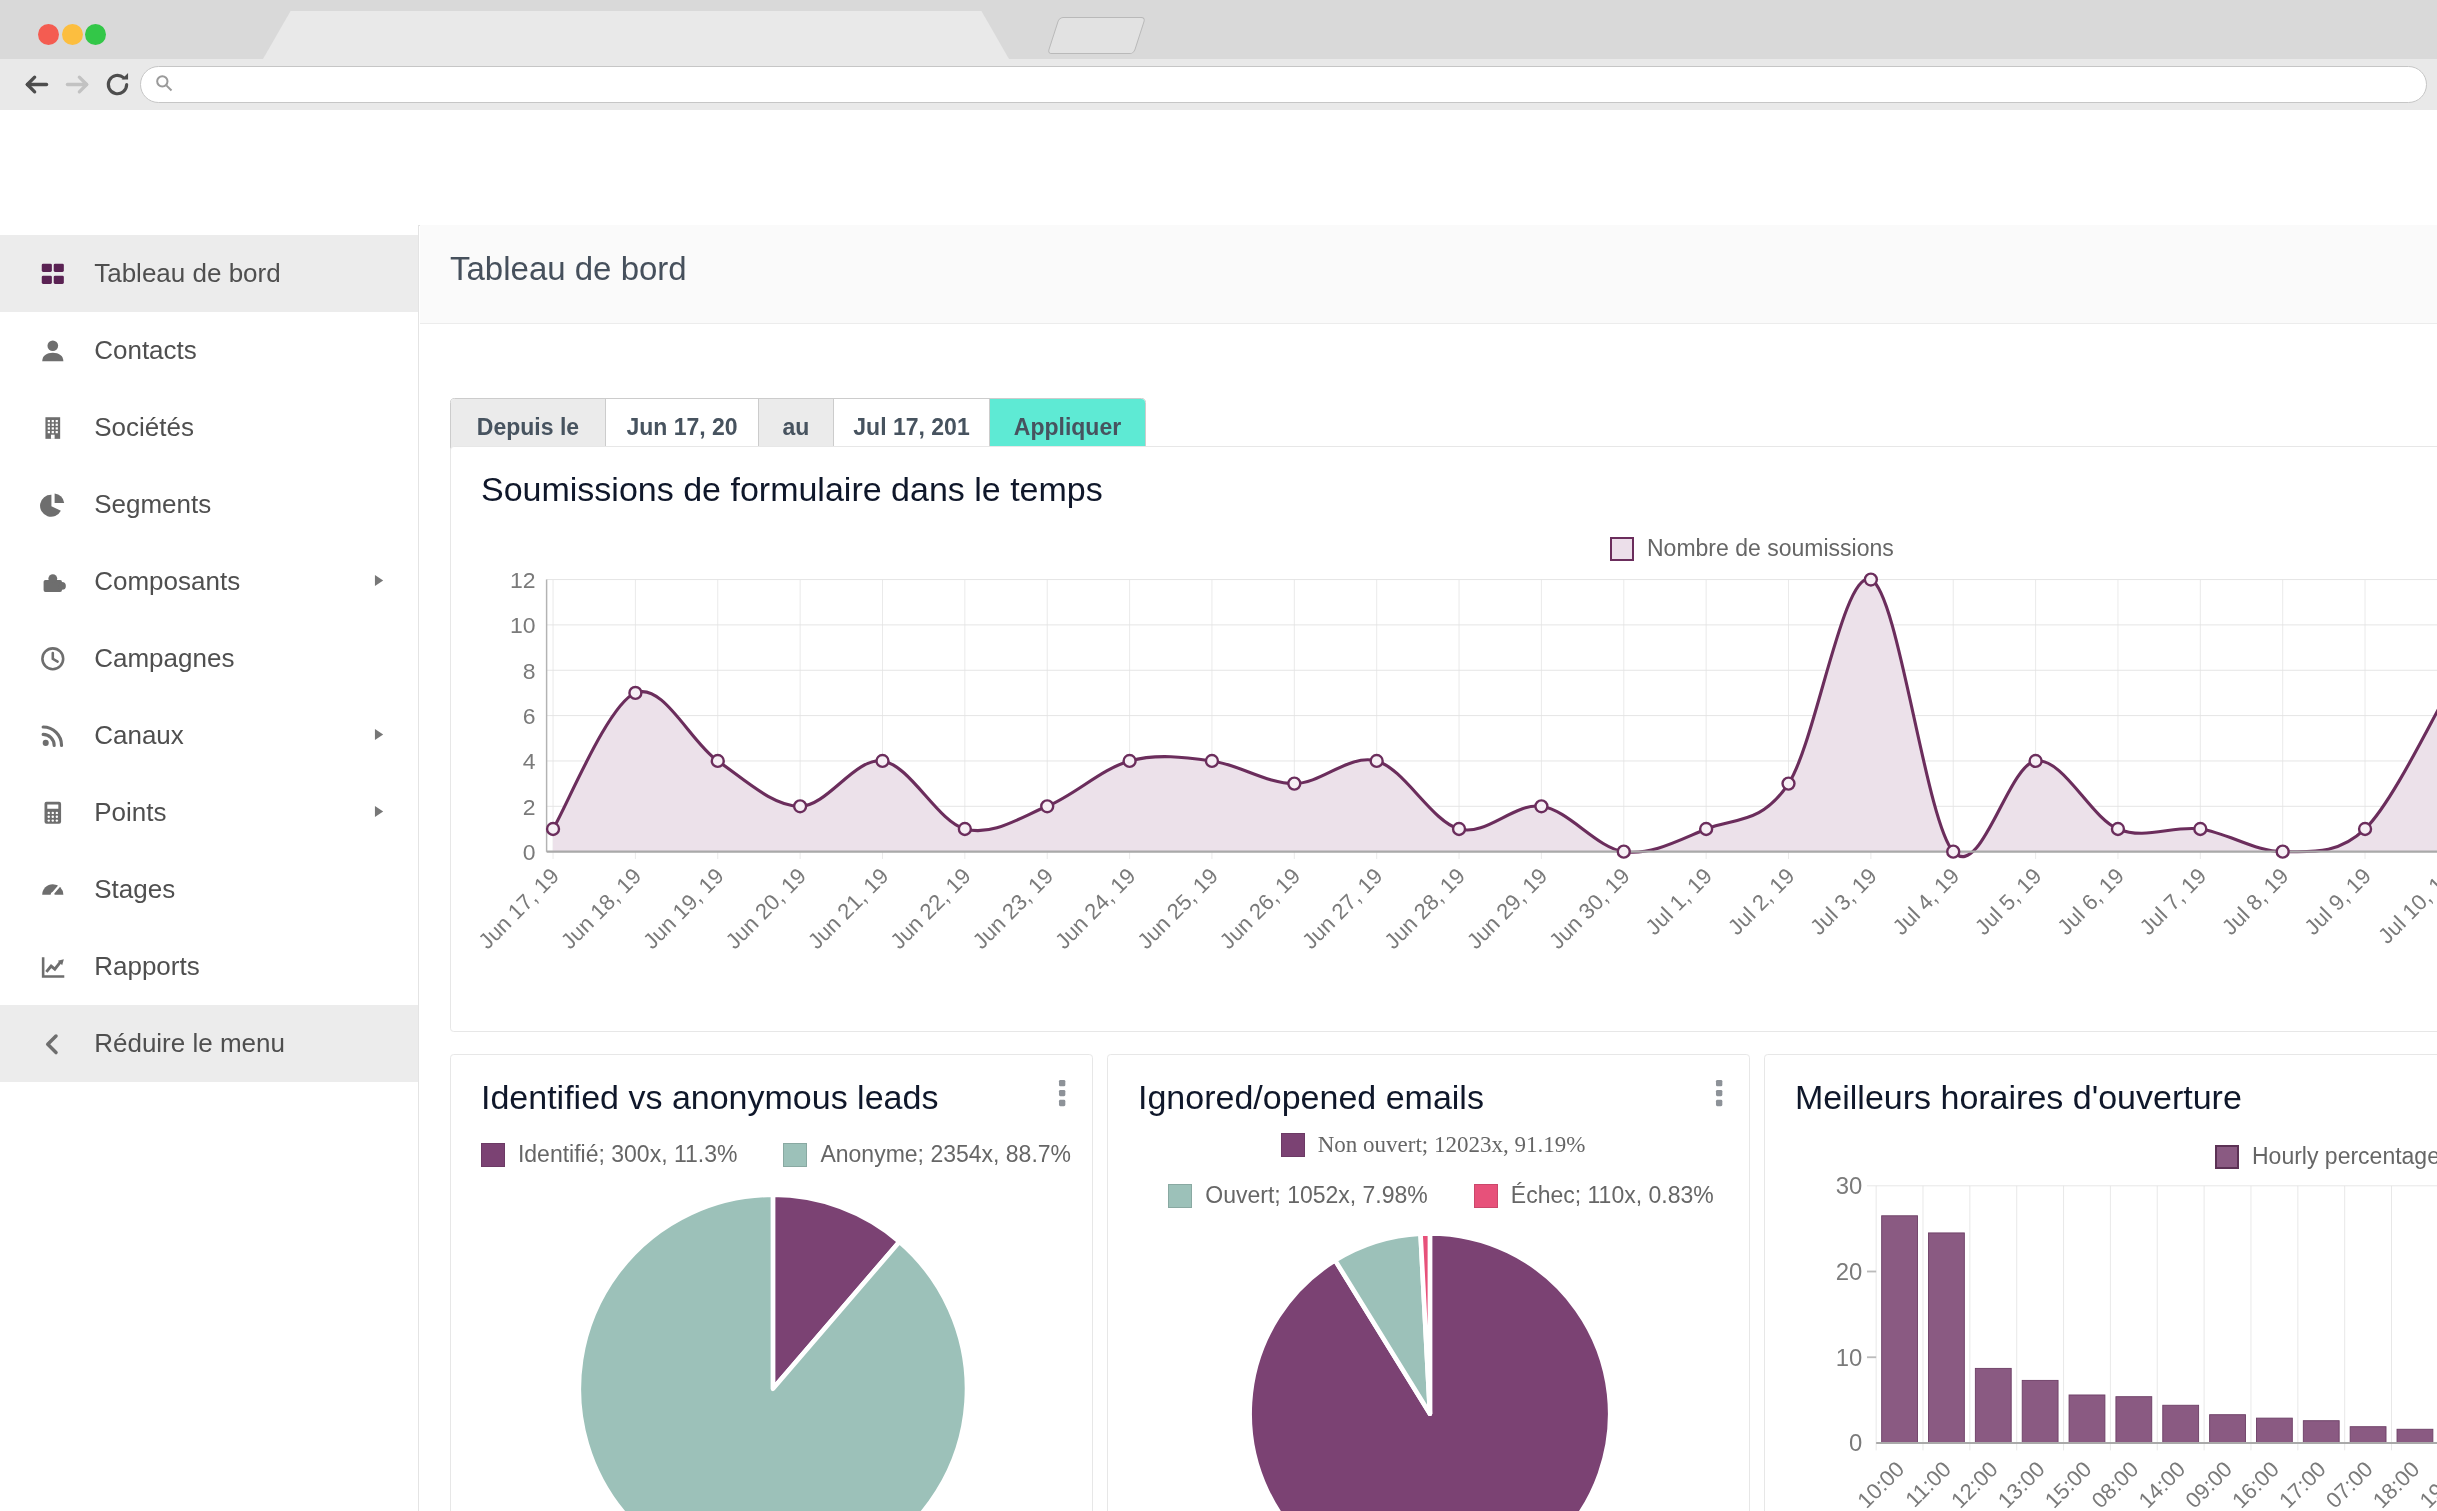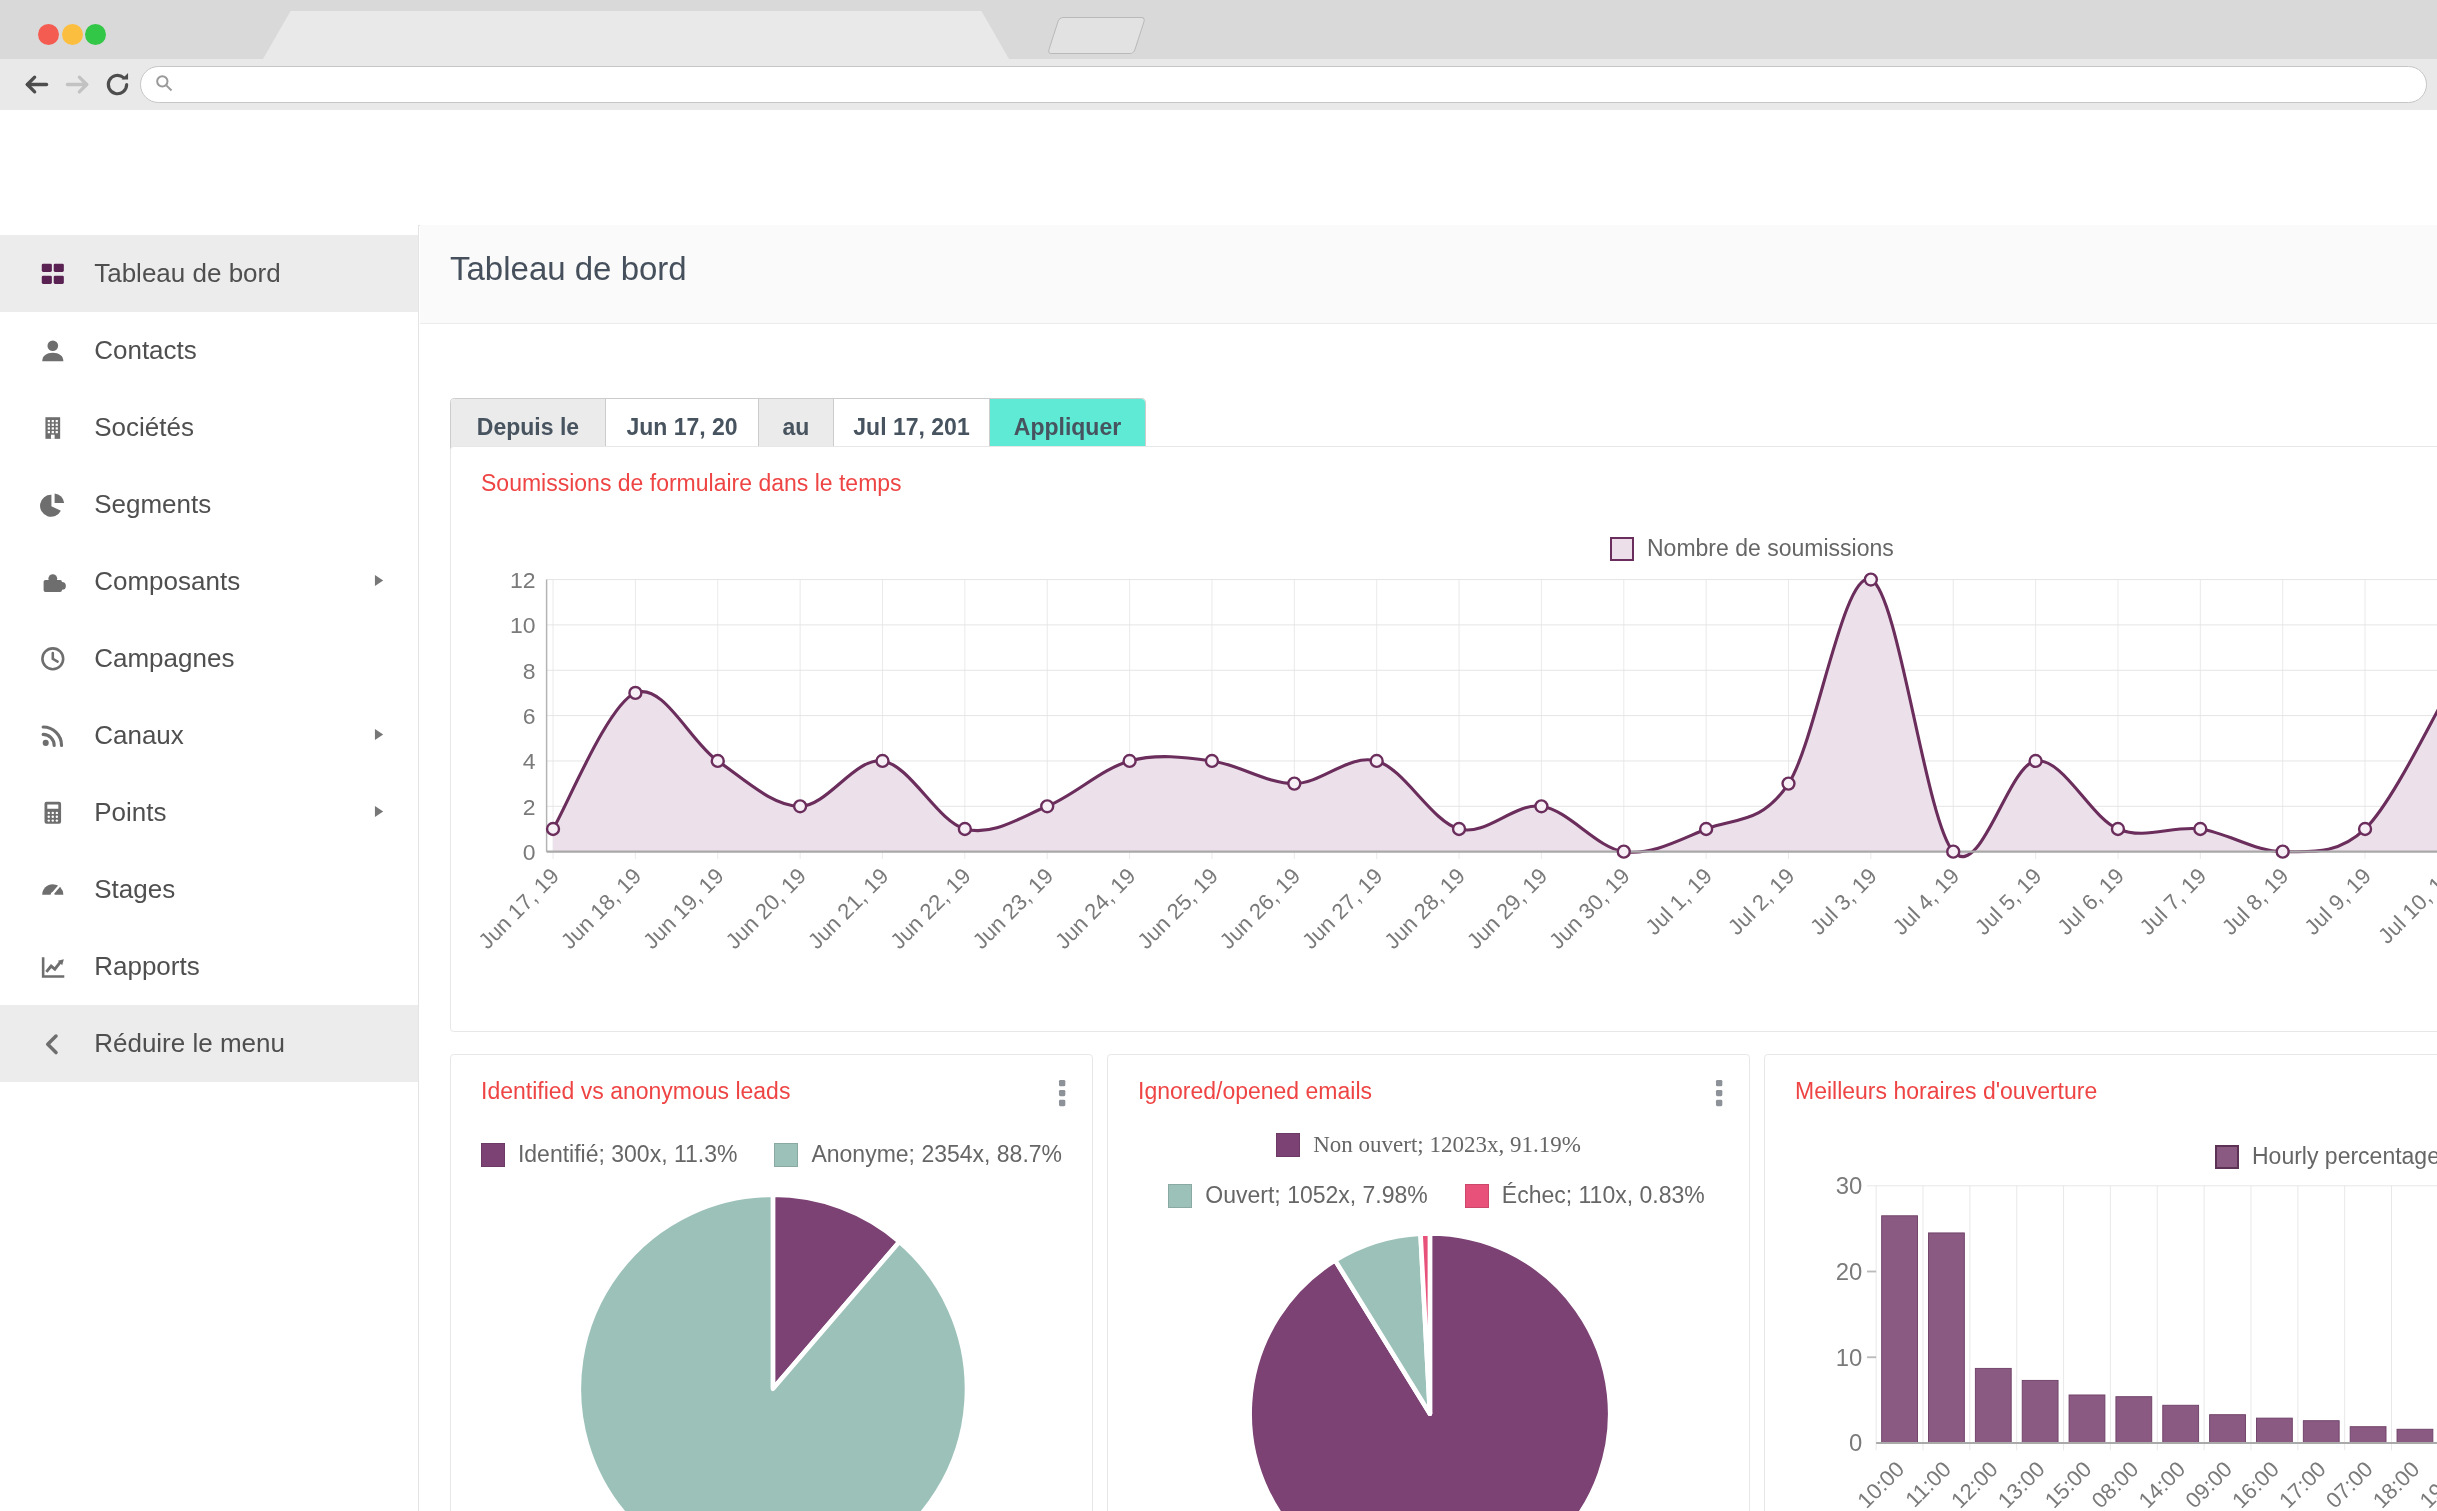--- a/index.html
+++ b/index.html
@@ -42,24 +42,24 @@
   .df-cell:first-child{border-left:none;}
   .df-label{background:#ebebeb;}
   .df-input{border:none;outline:none;text-align:center;font-size:23px;font-weight:bold;color:#47535f;
       font-family:inherit;height:100%;box-sizing:border-box;border-left:0.9px solid #ccc;}
   .df-btn{background:#5eead4;cursor:pointer;}
   .panel{background:#fff;border:0.9px solid #e7e7e7;border-radius:3.7px;box-sizing:border-box;}
   #panel-line{left:450px;top:446px;width:2051px;height:586px;}
   #panel-pie1{left:450px;top:1054px;width:643px;height:552px;}
   #panel-pie2{left:1107px;top:1054px;width:643px;height:552px;}
   #panel-bar{left:1764px;top:1054px;width:736px;height:552px;}
-  .panel-title{position:absolute;left:30px;top:23px;font-size:23px;color:#ef4444;}
+  .panel-title{position:absolute;left:30px;top:23px;font-size:34px;color:#0f172a;}
   .kebab{position:absolute;right:26px;top:24px;cursor:pointer;}
   .legend-row{position:absolute;display:flex;align-items:center;gap:13px;font-size:23px;color:#666;white-space:nowrap;}
-  .legend-row .item{display:flex;align-items:center;gap:13px;}
+  .legend-row .item{display:flex;align-items:center;gap:13px;margin-left:9px;}
   .sw{display:inline-block;width:24px;height:24px;box-sizing:border-box;}
   .chart-svg{position:absolute;left:0;top:0;}
   text{font-family:"Liberation Sans","DejaVu Sans",sans-serif;}
 </style>
 </head>
 <body>
 
 <div id="chrome-strip" class="abs">
   <div class="tlight abs" style="left:38px;background:#f45c51;"></div>
   <div class="tlight abs" style="left:62px;background:#fcbe3f;"></div>

